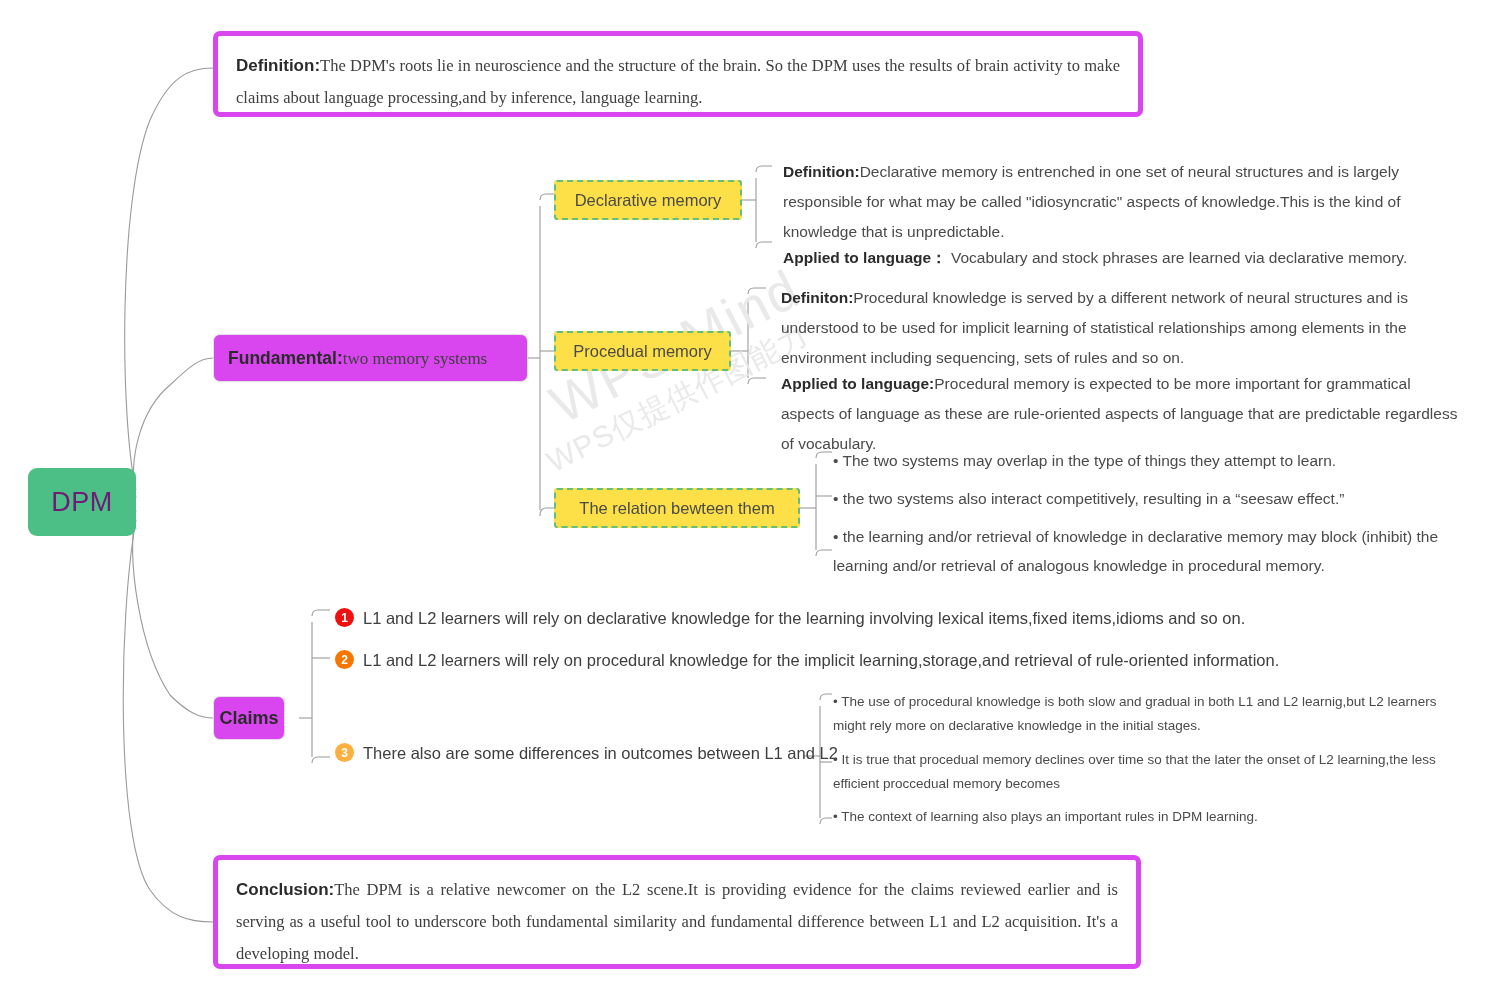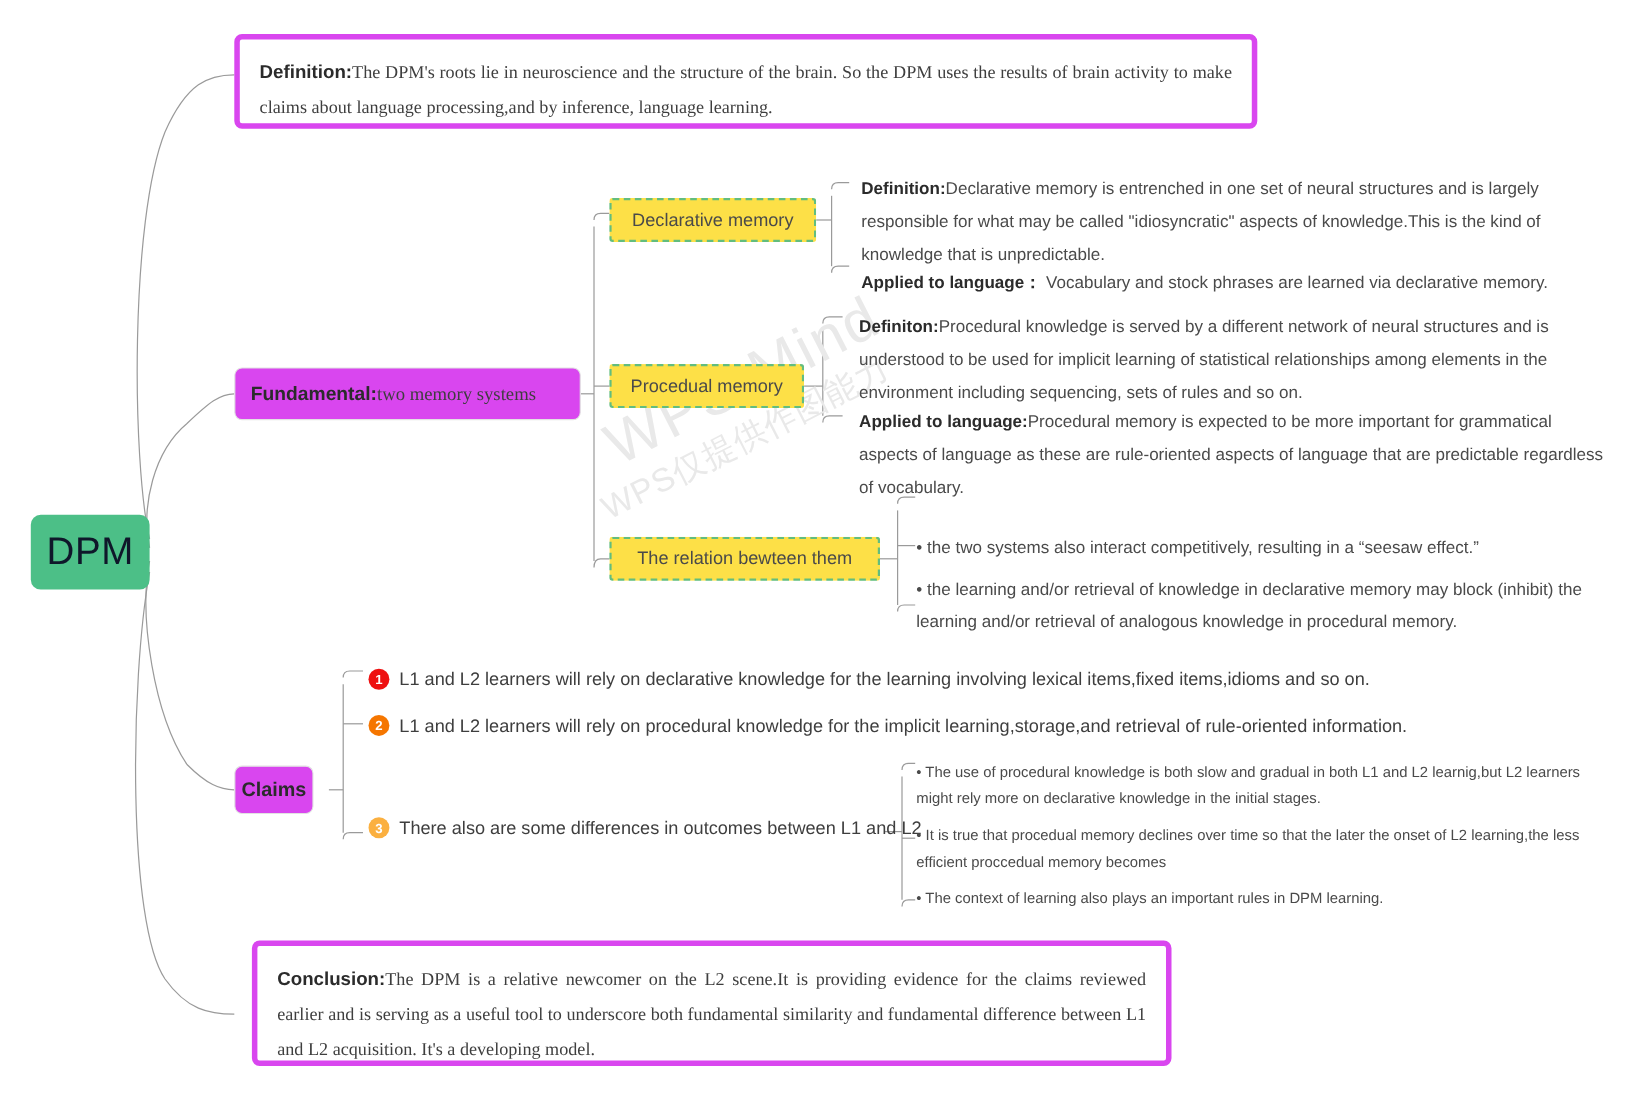--- a/index.html
+++ b/index.html
@@ -77,22 +77,22 @@
     top: 468px;
     width: 108px;
     height: 68px;
     background: #4cbf87;
     border-radius: 9px;
     display: flex;
     align-items: center;
     justify-content: center;
   }
   #root-node .root-label {
-    color: #0f172a;
-    font-size: 35px;
+    color: #701a75;
+    font-size: 27px;
     letter-spacing: 0.5px;
   }
 
   
   .card {
     background: #ffffff;
     border: 5px solid #d946ef;
     border-radius: 7px;
     padding: 14px 18px 12px 18px;
   }
@@ -111,23 +111,23 @@
     color: #2b2b2b;
   }
 
   #definition-card {
     left: 213px;
     top: 31px;
     width: 930px;
     height: 86px;
   }
   #conclusion-card {
-    left: 229px;
+    left: 213px;
     top: 855px;
-    width: 836px;
+    width: 928px;
     height: 114px;
   }
 
   
   .plain-node {
     background: #d946ef;
     border: 1px solid #e2e2e2;
     border-radius: 7px;
     display: flex;
     align-items: center;
@@ -342,20 +342,21 @@
     <p><span class="lead">Applied to language：</span><span> Vocabulary and stock phrases are learned via declarative memory.</span></p>
   </div>
 
   <div class="text-block" id="proc-def-text">
     <p><span class="lead">Definiton:</span><span>Procedural knowledge is served by a different network of neural structures and is understood to be used for implicit learning of statistical relationships among elements in the environment including sequencing, sets of rules and so on.</span></p>
   </div>
   <div class="text-block" id="proc-applied-text">
     <p><span class="lead">Applied to language:</span><span>Procedural memory is expected to be more important for grammatical aspects of language as these are rule-oriented aspects of language that are predictable regardless of vocabulary.</span></p>
   </div>
 
+  <div class="bullet-line" id="rel-b1">• The two systems may overlap in the type of things they attempt to learn.</div>
   <div class="bullet-line" id="rel-b2">• the two systems also interact competitively, resulting in a  “seesaw effect.”</div>
   <div class="bullet-line" id="rel-b3">•  the learning and/or retrieval of knowledge in declarative memory may block (inhibit) the learning and/or retrieval of analogous knowledge in procedural memory.</div>
 
   <div class="node plain-node" id="claims-node">
     <span class="txt">Claims</span>
   </div>
 
   <div class="claim-row" id="claim-1">
     <span class="badge" style="background: rgb(238, 17, 17);">1</span>
     <span class="claim-text">L1 and L2 learners will rely on declarative knowledge for the learning involving lexical items,fixed items,idioms and so on.</span>

